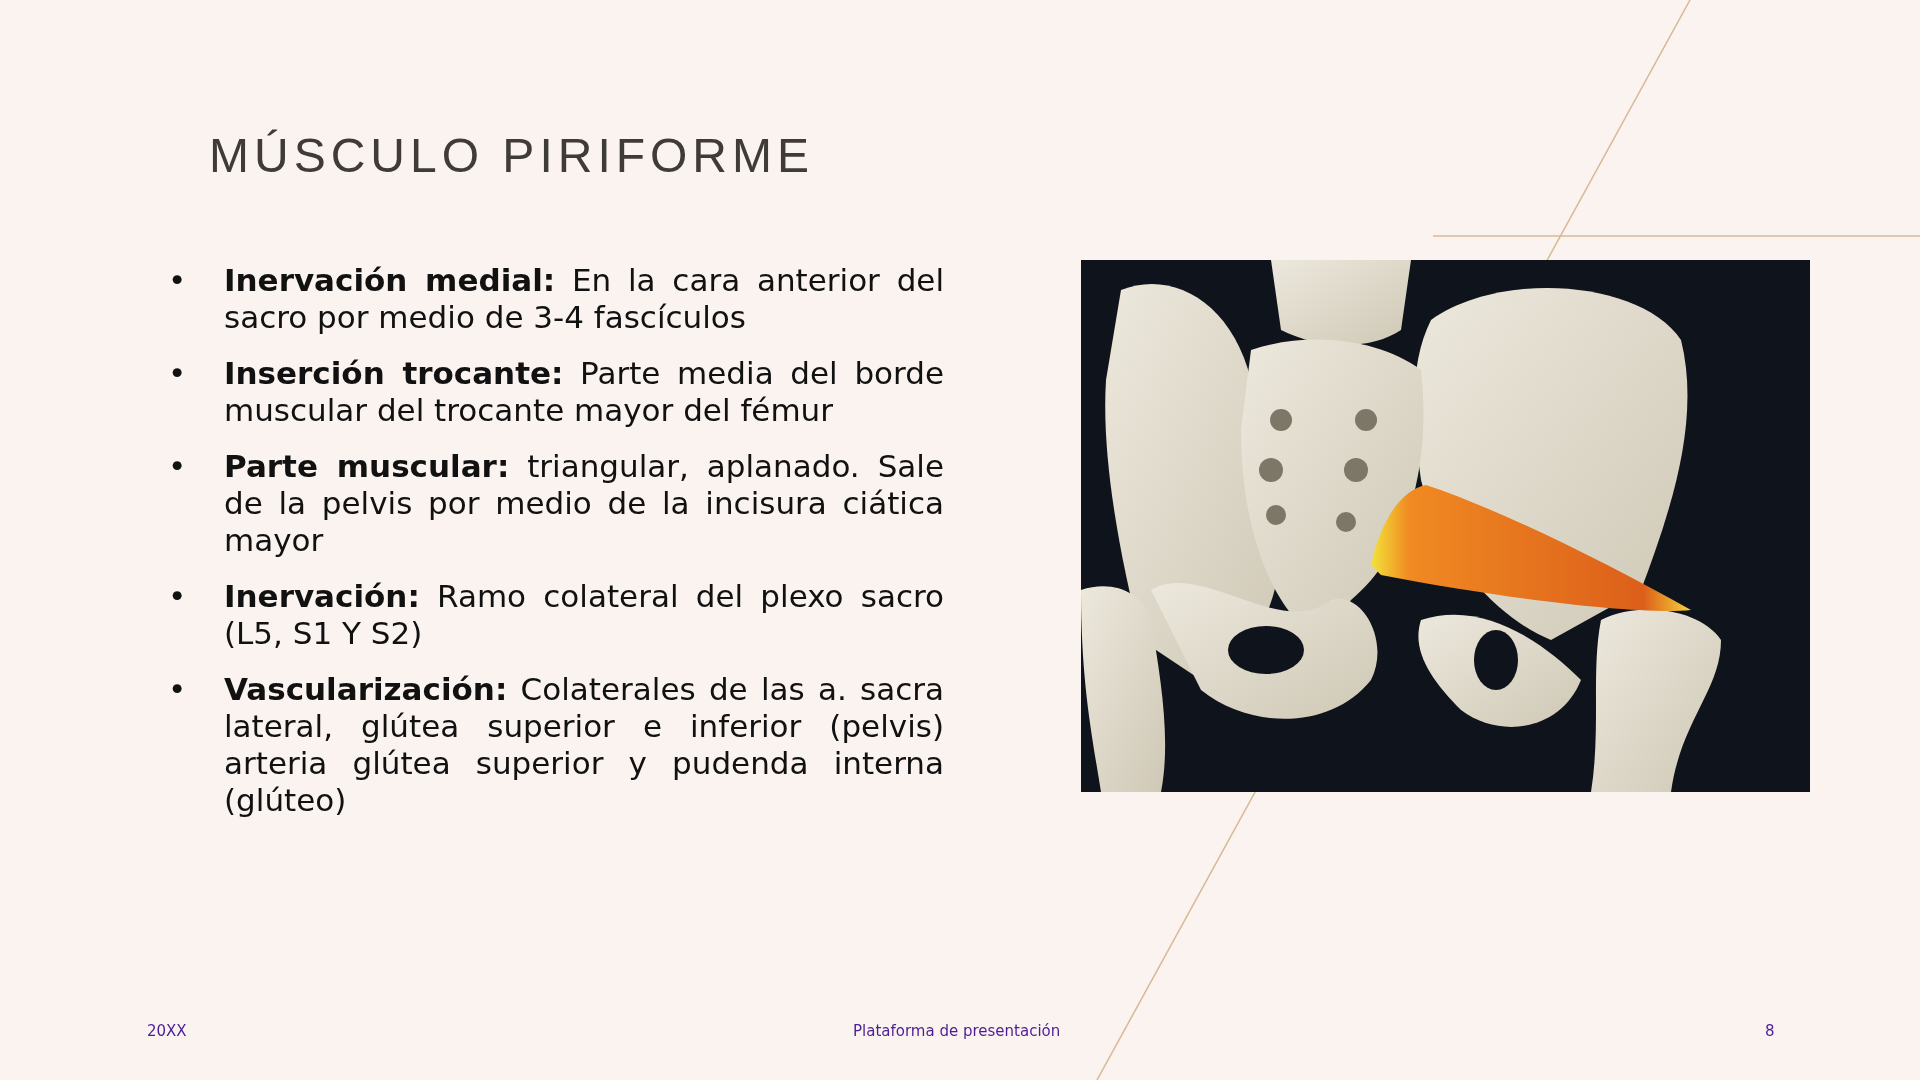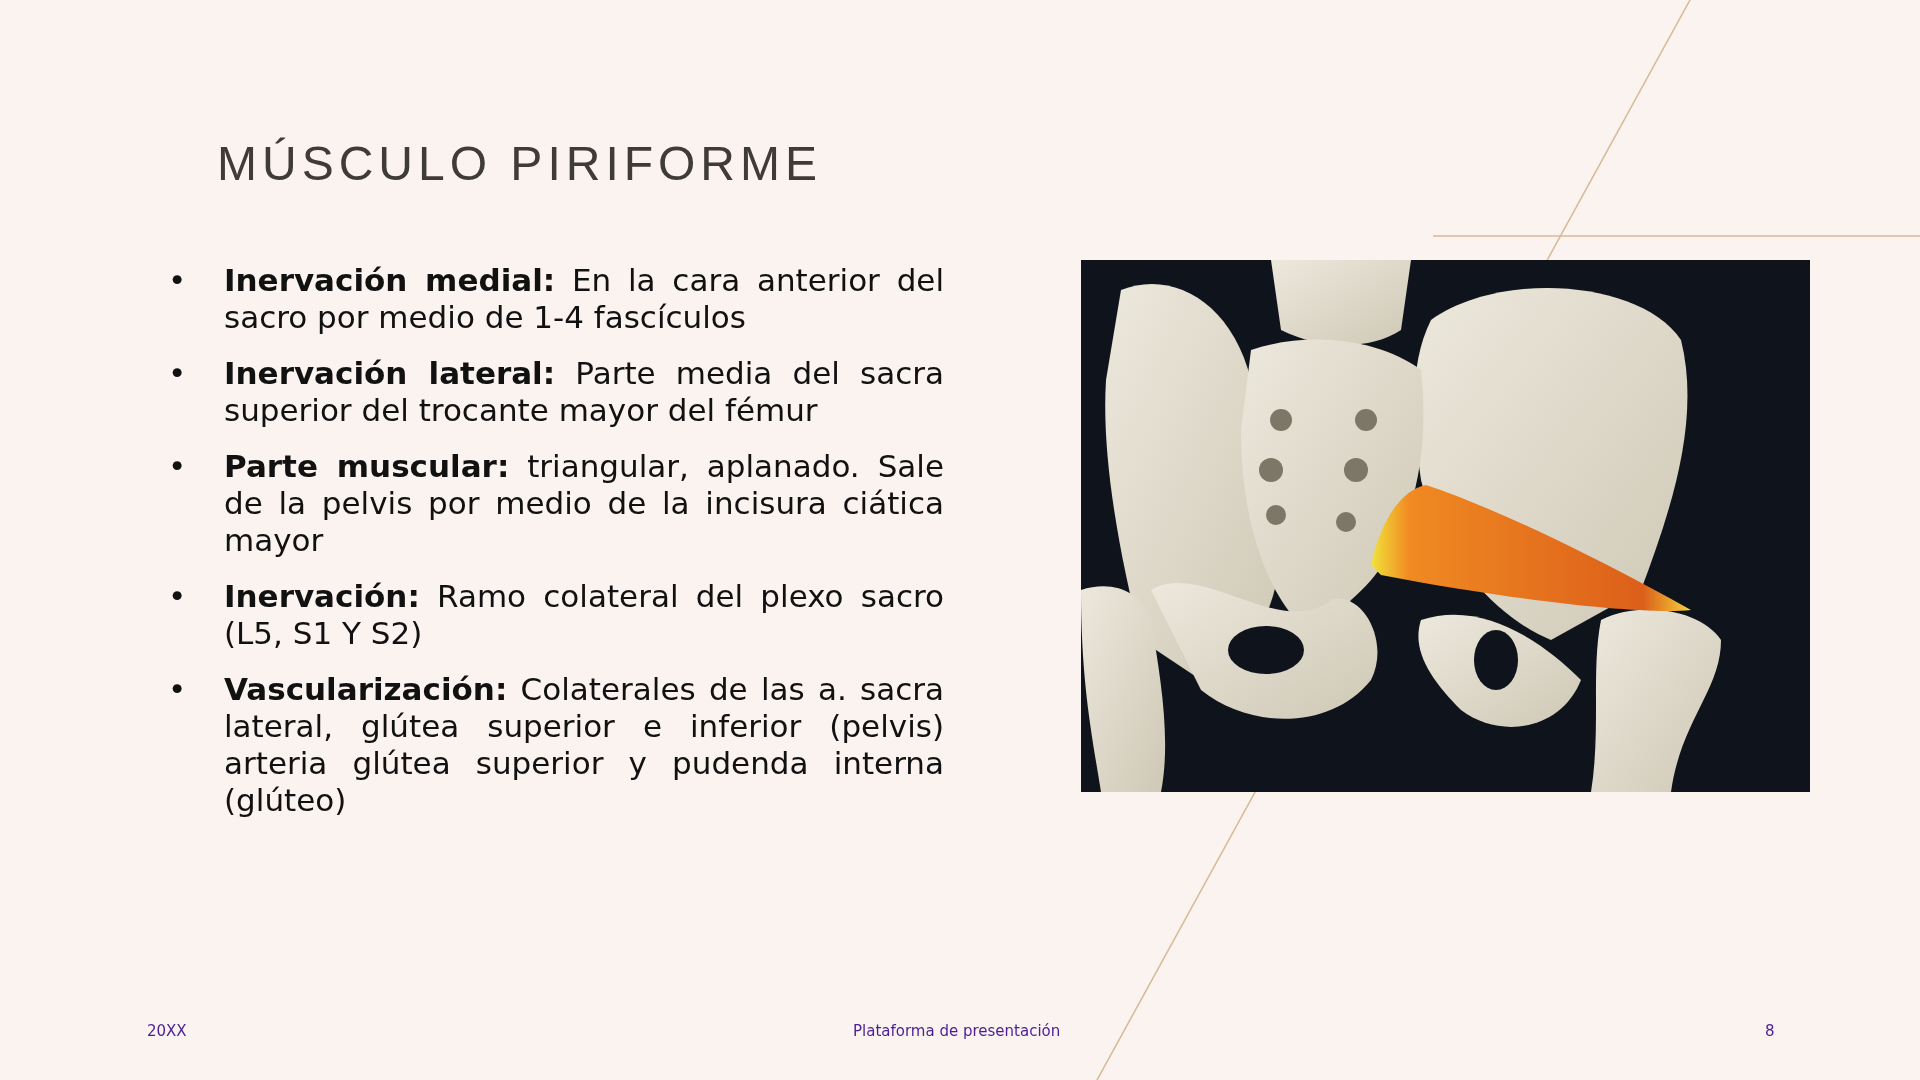--- a/index.html
+++ b/index.html
@@ -6,21 +6,21 @@
   body {
     width:1920px; height:1080px; overflow:hidden; position:relative;
     background:#faf3ef;
     font-family:"DejaVu Sans", sans-serif;
   }
   .deco { position:absolute; left:0; top:0; width:1920px; height:1080px; pointer-events:none; }
   .title {
     position:absolute; left:205px; top:124px;
     font-family:"Liberation Sans", sans-serif;
     font-size:48px; letter-spacing:5px; color:#3f3b38; font-weight:400;
-    margin:12px;
+    margin:4px;
   }
   .bullets {
     position:absolute; left:168px; top:262px; width:776px;
     list-style:none; margin:0; padding:0;
     font-family:"DejaVu Sans", sans-serif; font-size:31px; color:#111;
     line-height:37px;
   }
   .bullets li { position:relative; padding-left:56px; margin-bottom:19px; text-align:justify; }
   .bullets li .dot { position:absolute; left:0; top:0; }
   .bullets li b { font-weight:700; }
@@ -39,25 +39,25 @@
 <svg class="deco" viewBox="0 0 1920 1080">
   <line x1="1690" y1="0" x2="1097" y2="1080" stroke="#d8b894" stroke-width="1.5"></line>
   <line x1="1433" y1="236" x2="1920" y2="236" stroke="#d8b894" stroke-width="1.5"></line>
 </svg>
 
 <h1 class="title">MÚSCULO PIRIFORME</h1>
 
 <ul class="bullets">
   <li>
     <span class="dot">•</span>
-    <b>Inervación medial:</b><span> En la cara anterior del sacro por medio de 1-4 fascículos</span>
+    <b>Inervación medial:</b><span> En la cara anterior del sacro por medio de 3-4 fascículos</span>
   </li>
   <li>
     <span class="dot">•</span>
-    <b>Inervación lateral:</b><span> Parte media del sacra superior del trocante mayor del fémur</span>
+    <b>Inserción trocante:</b><span> Parte media del borde muscular del trocante mayor del fémur</span>
   </li>
   <li>
     <span class="dot">•</span>
     <b>Parte muscular:</b><span> triangular, aplanado. Sale de la pelvis por medio de la incisura ciática mayor</span>
   </li>
   <li>
     <span class="dot">•</span>
     <b>Inervación:</b><span> Ramo colateral del plexo sacro (L5, S1 Y S2)</span>
   </li>
   <li>

